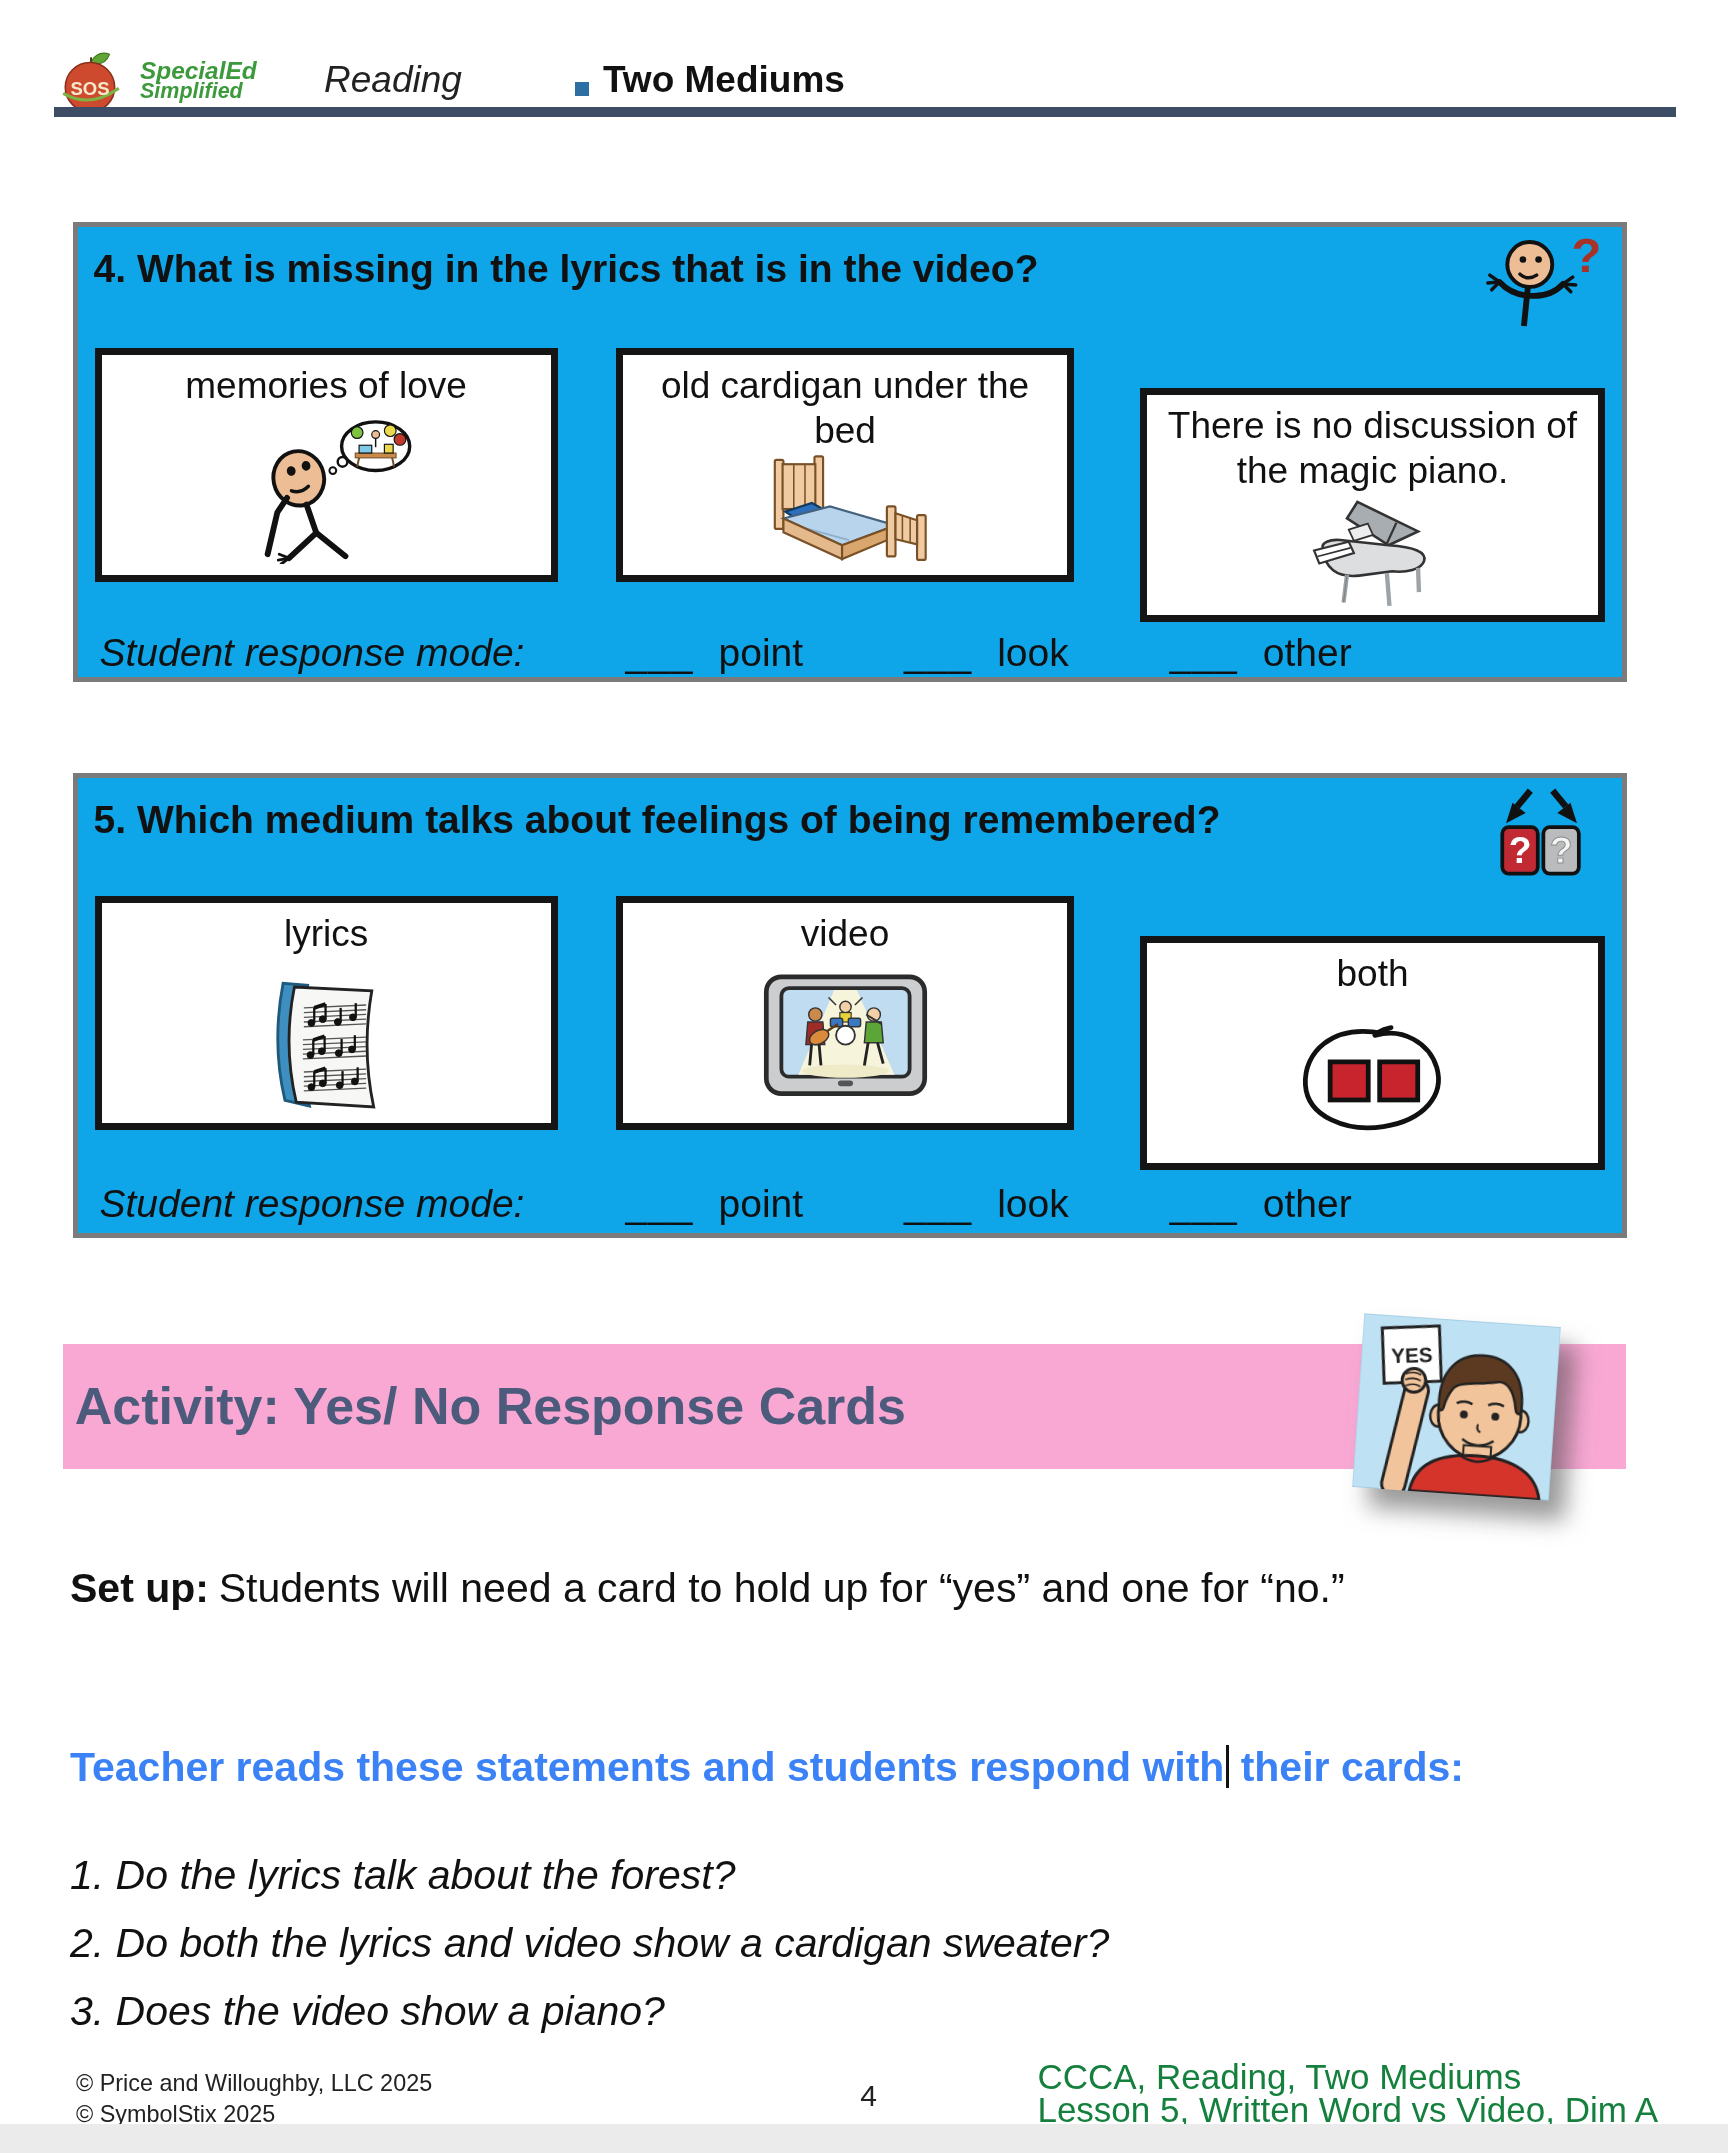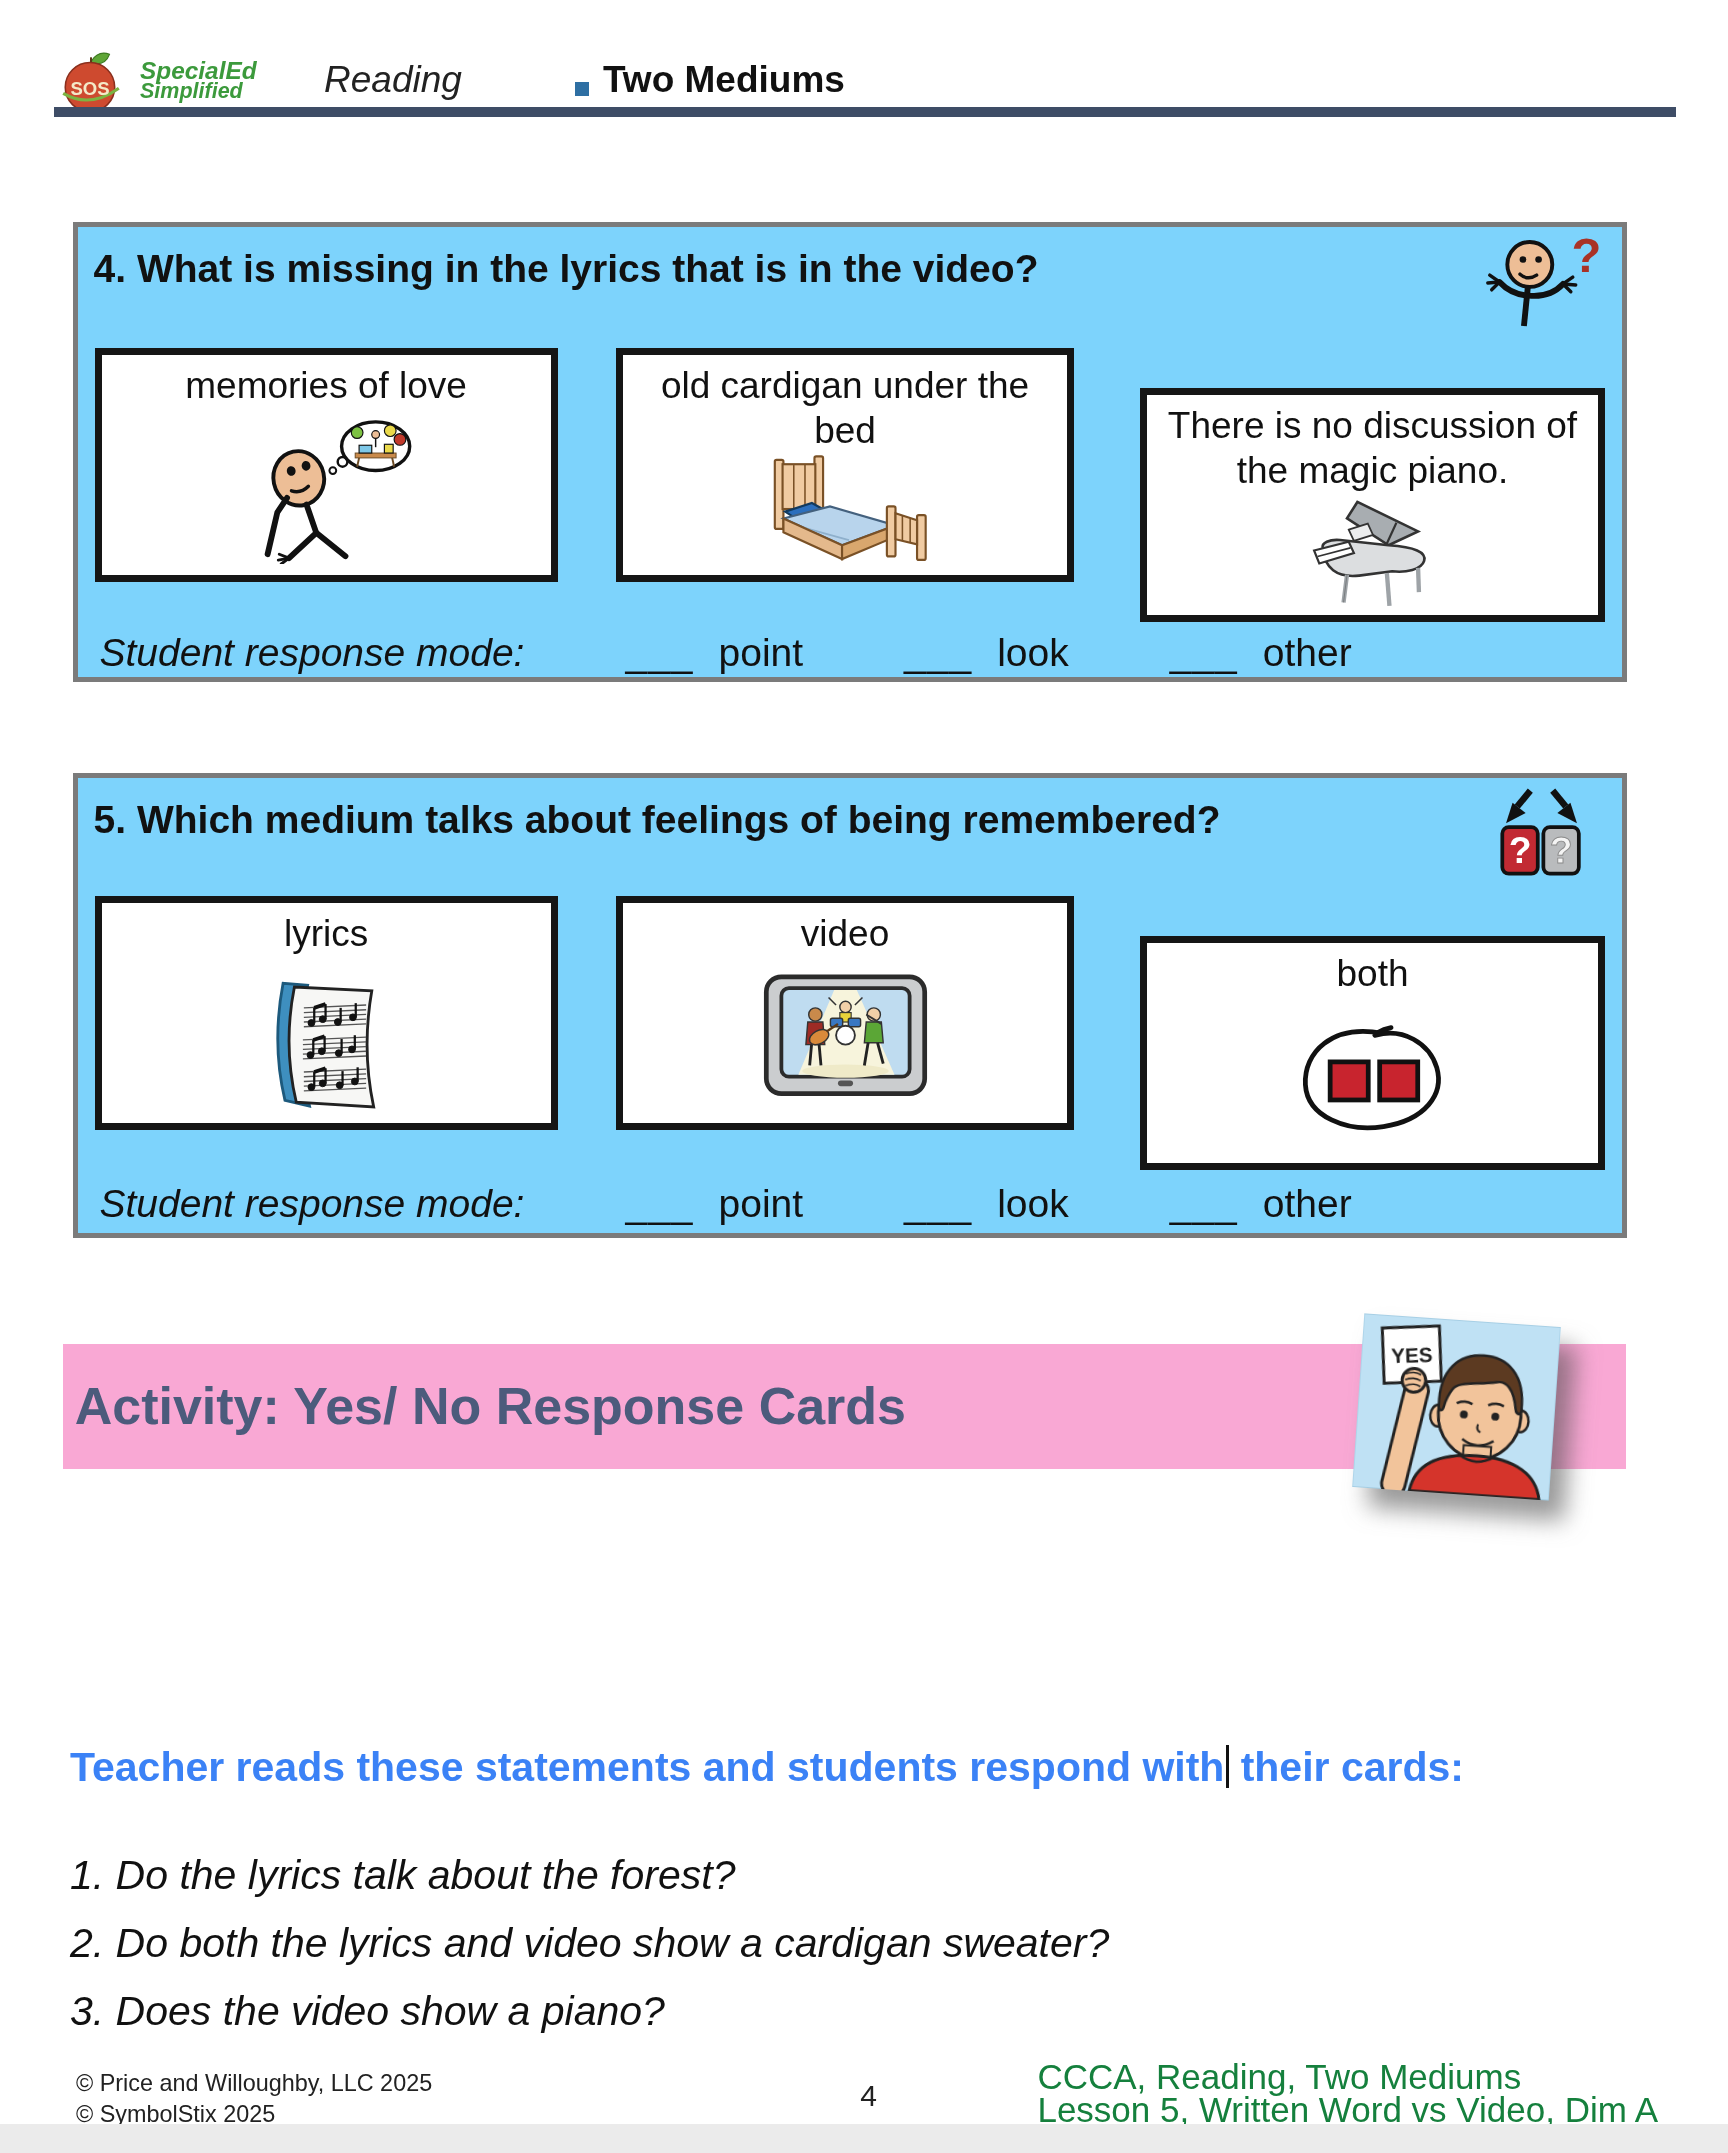--- a/index.html
+++ b/index.html
@@ -10,21 +10,21 @@
   .logo{position:absolute;left:57px;top:47px;display:flex;align-items:center;}
   .logo-text{margin-left:15px;line-height:1;}
   .logo-line1{font-size:24.4px;font-weight:bold;font-style:italic;color:#3C9A3C;}
   .logo-line2{font-size:21.5px;font-weight:bold;font-style:italic;color:#3C9A3C;margin-top:-2.9px;}
   .subject{position:absolute;left:324px;top:59px;font-size:37px;font-style:italic;color:#222;}
   .sep-bullet{position:absolute;left:575px;top:82px;width:13.7px;height:13.7px;background:#2E6FA3;}
   .doc-title{position:absolute;left:603px;top:59px;font-size:37px;font-weight:bold;color:#111;}
   .hrule{position:absolute;left:54px;top:107px;width:1622px;height:9.8px;background:#3E4D66;}
 
   
-  .qbox{position:absolute;left:73px;width:1554px;background:#7dd3fc;border:5.9px solid #7B7B7B;box-sizing:border-box;}
+  .qbox{position:absolute;left:73px;width:1554px;background:#0ea5e9;border:5.9px solid #7B7B7B;box-sizing:border-box;}
   .qbox4{top:222px;height:460px;}
   .qbox5{top:773px;height:465px;}
   .qtitle{position:absolute;left:15.6px;top:19.5px;width:1385px;font-size:39px;font-weight:bold;color:#111;}
   .qicon{position:absolute;right:15.6px;top:5.9px;}
   .card{position:absolute;height:234px;background:#fff;border:7.8px solid #151515;box-sizing:border-box;
         display:flex;flex-direction:column;align-items:center;}
   .ctop4{top:121px;} .ctop5{top:118px;}
   .card1{left:16.6px;width:463px;} .card2{left:538px;width:458px;} .card3{left:1062px;width:465px;margin-top:40px;}
   .card-label{margin-top:7.8px;font-size:37px;line-height:45px;text-align:center;white-space:pre-line;color:#111;}
   .card-art{flex:1;display:flex;align-items:center;justify-content:center;width:100%;}
@@ -345,20 +345,21 @@
       <circle cx="108" cy="95" r="4" fill="#222"></circle>
         <circle cx="140" cy="95" r="4" fill="#222"></circle>
       <path d="M123,104 Q121,110 126,112" fill="none" stroke="#222" stroke-width="2"></path>
       <path d="M108,120 Q124,131 140,120" fill="none" stroke="#222" stroke-width="2.5"></path>
       <rect x="110" y="126" width="28" height="16" fill="#F2C49B" stroke="#222" stroke-width="2"></rect>
       <path d="M58,176 C62,150 84,136 124,136 C164,136 186,152 190,176 Z" fill="#D5342B" stroke="#222" stroke-width="3"></path>
       <path d="M106,136 Q124,148 142,136" fill="none" stroke="#222" stroke-width="2.5"></path>
     </svg>
   </div>
 
+  <p class="setup"><b>Set up:</b><span>Students will need a card to hold up for “yes” and one for “no.”</span></p>
 
   <p class="teacher"><span>Teacher reads these statements and students respond with</span><span class="cursor"></span><span> their cards:</span></p>
 
   <div class="stmts">
     <div>1. Do the lyrics talk about the forest?</div>
     <div>2. Do both the lyrics and video show a cardigan sweater?</div>
     <div>3. Does the video show a piano?</div>
   </div>
 
   <div class="f-left">

